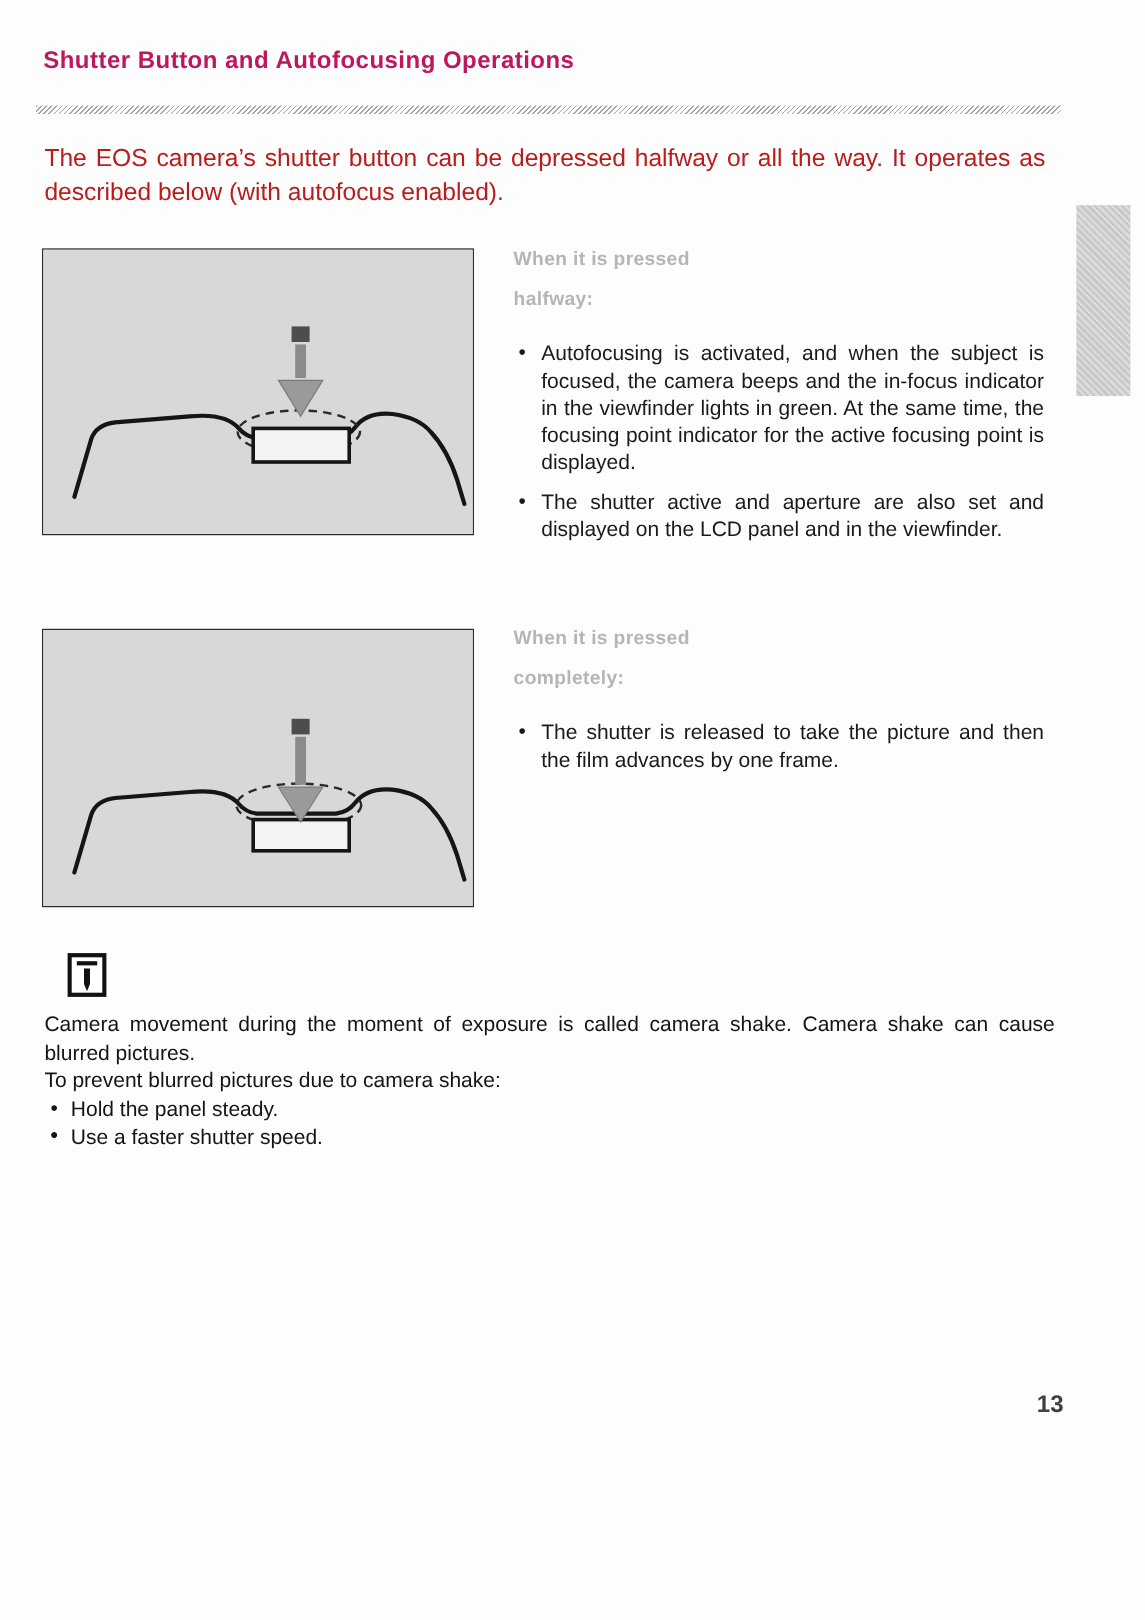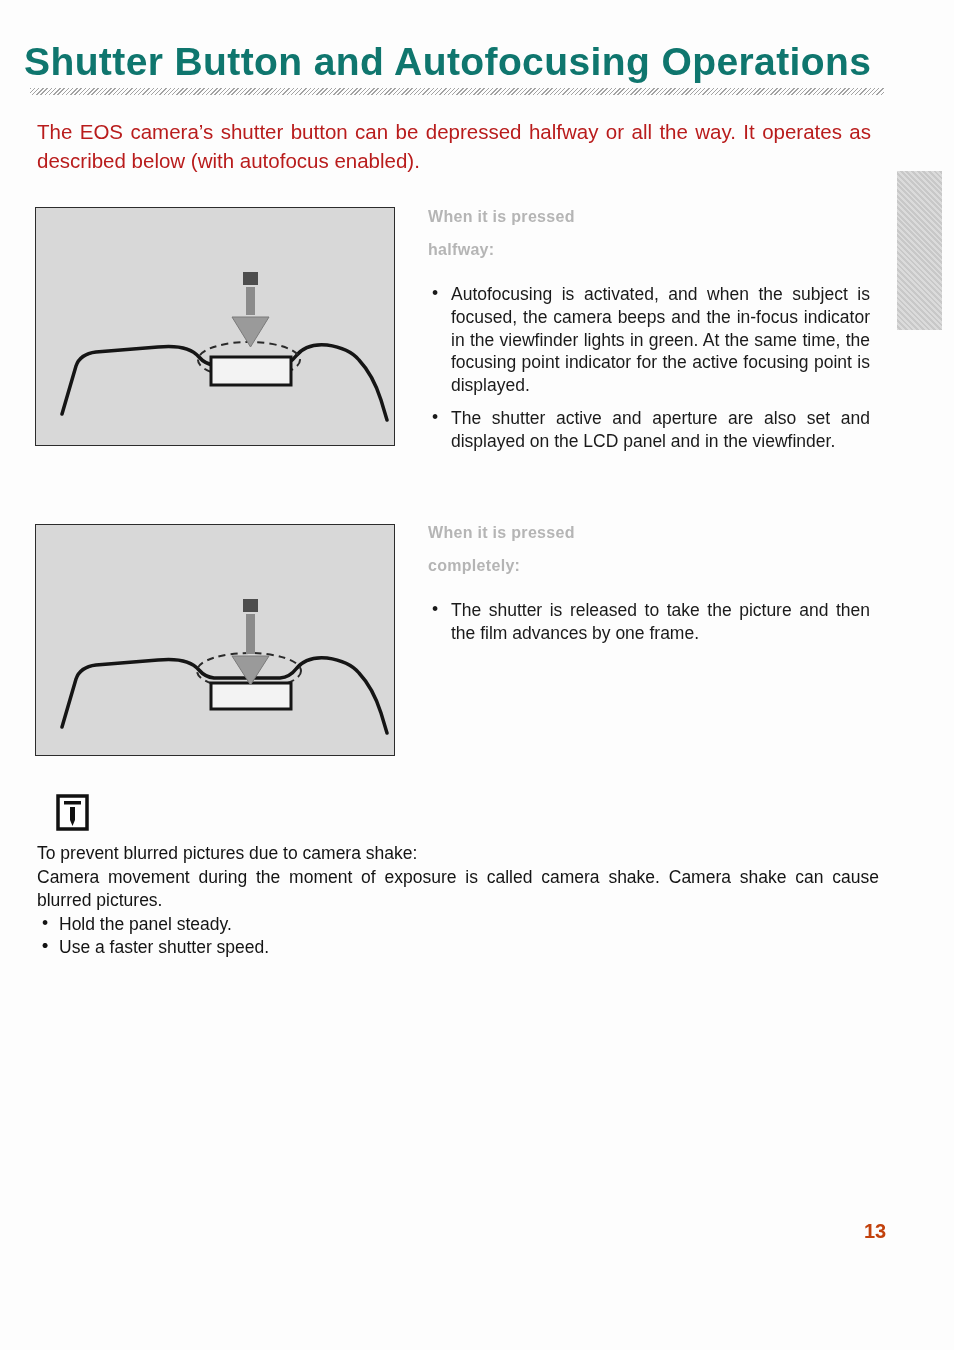--- a/index.html
+++ b/index.html
@@ -7,22 +7,22 @@
   body {
     background:#ffffff;
     font-family:"Liberation Sans", sans-serif;
     color:#161616;
     position:relative;
     overflow:hidden;
   }
   .page { position:absolute; inset:0; background:#fdfdfd; }
 
   .title {
-    position:absolute; left:24px; top:40px;
-    font-size:39px; font-weight:bold; color:#0f766e;
+    position:absolute; left:36px; top:40px;
+    font-size:20px; font-weight:bold; color:#be185d;
     letter-spacing:0.4px; white-space:nowrap;
   }
   .rule {
     position:absolute; left:30px; top:88px; width:854px; height:7px;
     background:repeating-linear-gradient(135deg,#a3a3a3 0 1px, transparent 1px 3px);
   }
   .intro {
     position:absolute; left:37px; top:118px; width:834px;
     font-size:20.5px; line-height:28.5px; text-align:justify; color:#b91c1c;
   }
@@ -53,22 +53,22 @@
 
   .note {
     position:absolute; left:37px; top:842px; width:842px;
     font-size:17.5px; line-height:23.6px; color:#141414;
   }
   .note .para { text-align:justify; }
   .nbullet { position:relative; padding-left:22px; }
   .nbullet .marker { position:absolute; left:5px; top:-1px; }
 
   .pagenum {
-    position:absolute; left:864px; top:1220px;
-    font-size:20px; font-weight:bold; color:#c2410c;
+    position:absolute; left:864px; top:1160px;
+    font-size:20px; font-weight:bold; color:#404040;
   }
 
   .side-tab {
     position:absolute; left:897px; top:171px; width:45px; height:159px;
     background-color:#c8c8c8;
     background-image:repeating-linear-gradient(45deg, rgba(255,255,255,.35) 0 2px, transparent 2px 4px);
   }
 </style>
 </head>
 <body>
@@ -140,22 +140,22 @@
 
   <div class="note-icon">
     <svg width="33" height="37" viewBox="0 0 33 37">
       <rect x="2" y="2" width="29" height="33" fill="#ffffff" stroke="#111111" stroke-width="3.5"></rect>
       <rect x="8" y="7" width="17" height="3.5" fill="#111111"></rect>
       <path d="M14 13 L19 13 L19 26 L16.5 32 L14 26 Z" fill="#111111"></path>
     </svg>
   </div>
 
   <div class="note">
+    <p class="para">Camera movement during the moment of exposure is called camera shake. Camera shake can cause blurred pictures.</p>
     <p class="para">To prevent blurred pictures due to camera shake:</p>
-    <p class="para">Camera movement during the moment of exposure is called camera shake. Camera shake can cause blurred pictures.</p>
     <div class="nbullet">
       <span class="marker">•</span>
       <span>Hold the panel steady.</span>
     </div>
     <div class="nbullet">
       <span class="marker">•</span>
     </div>
     <div class="nbullet">
       <span class="marker">•</span>
       <span>Use a faster shutter speed.</span>

